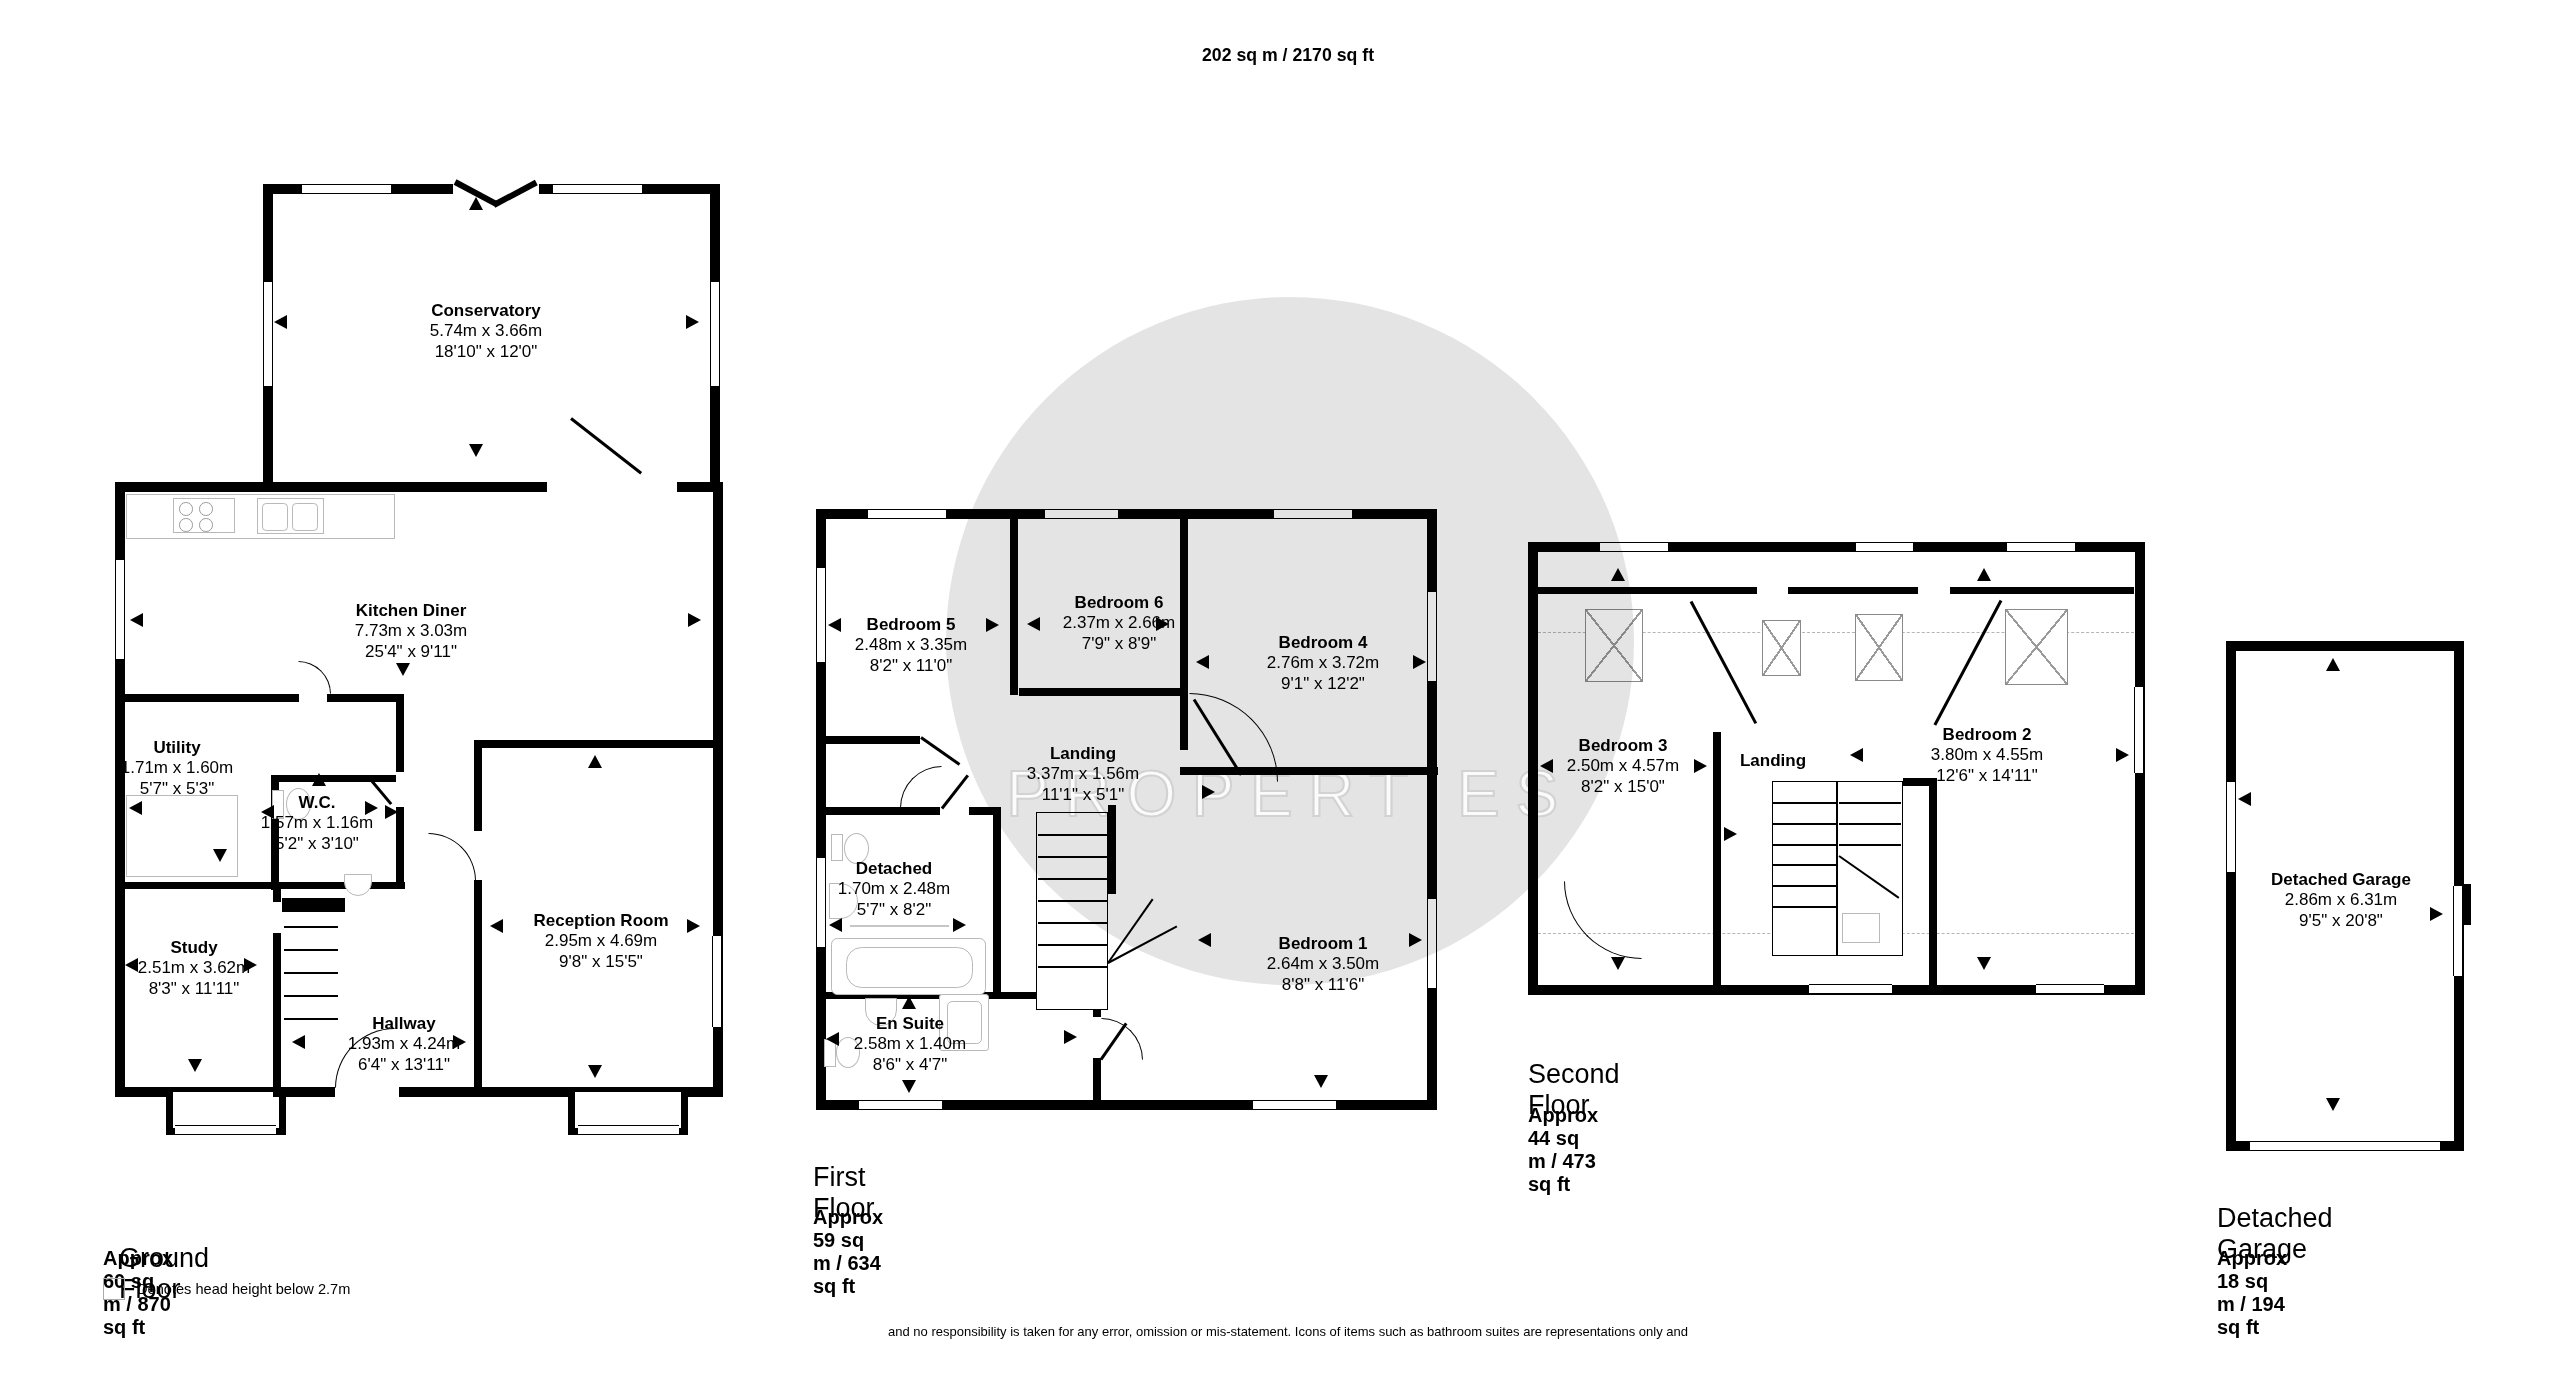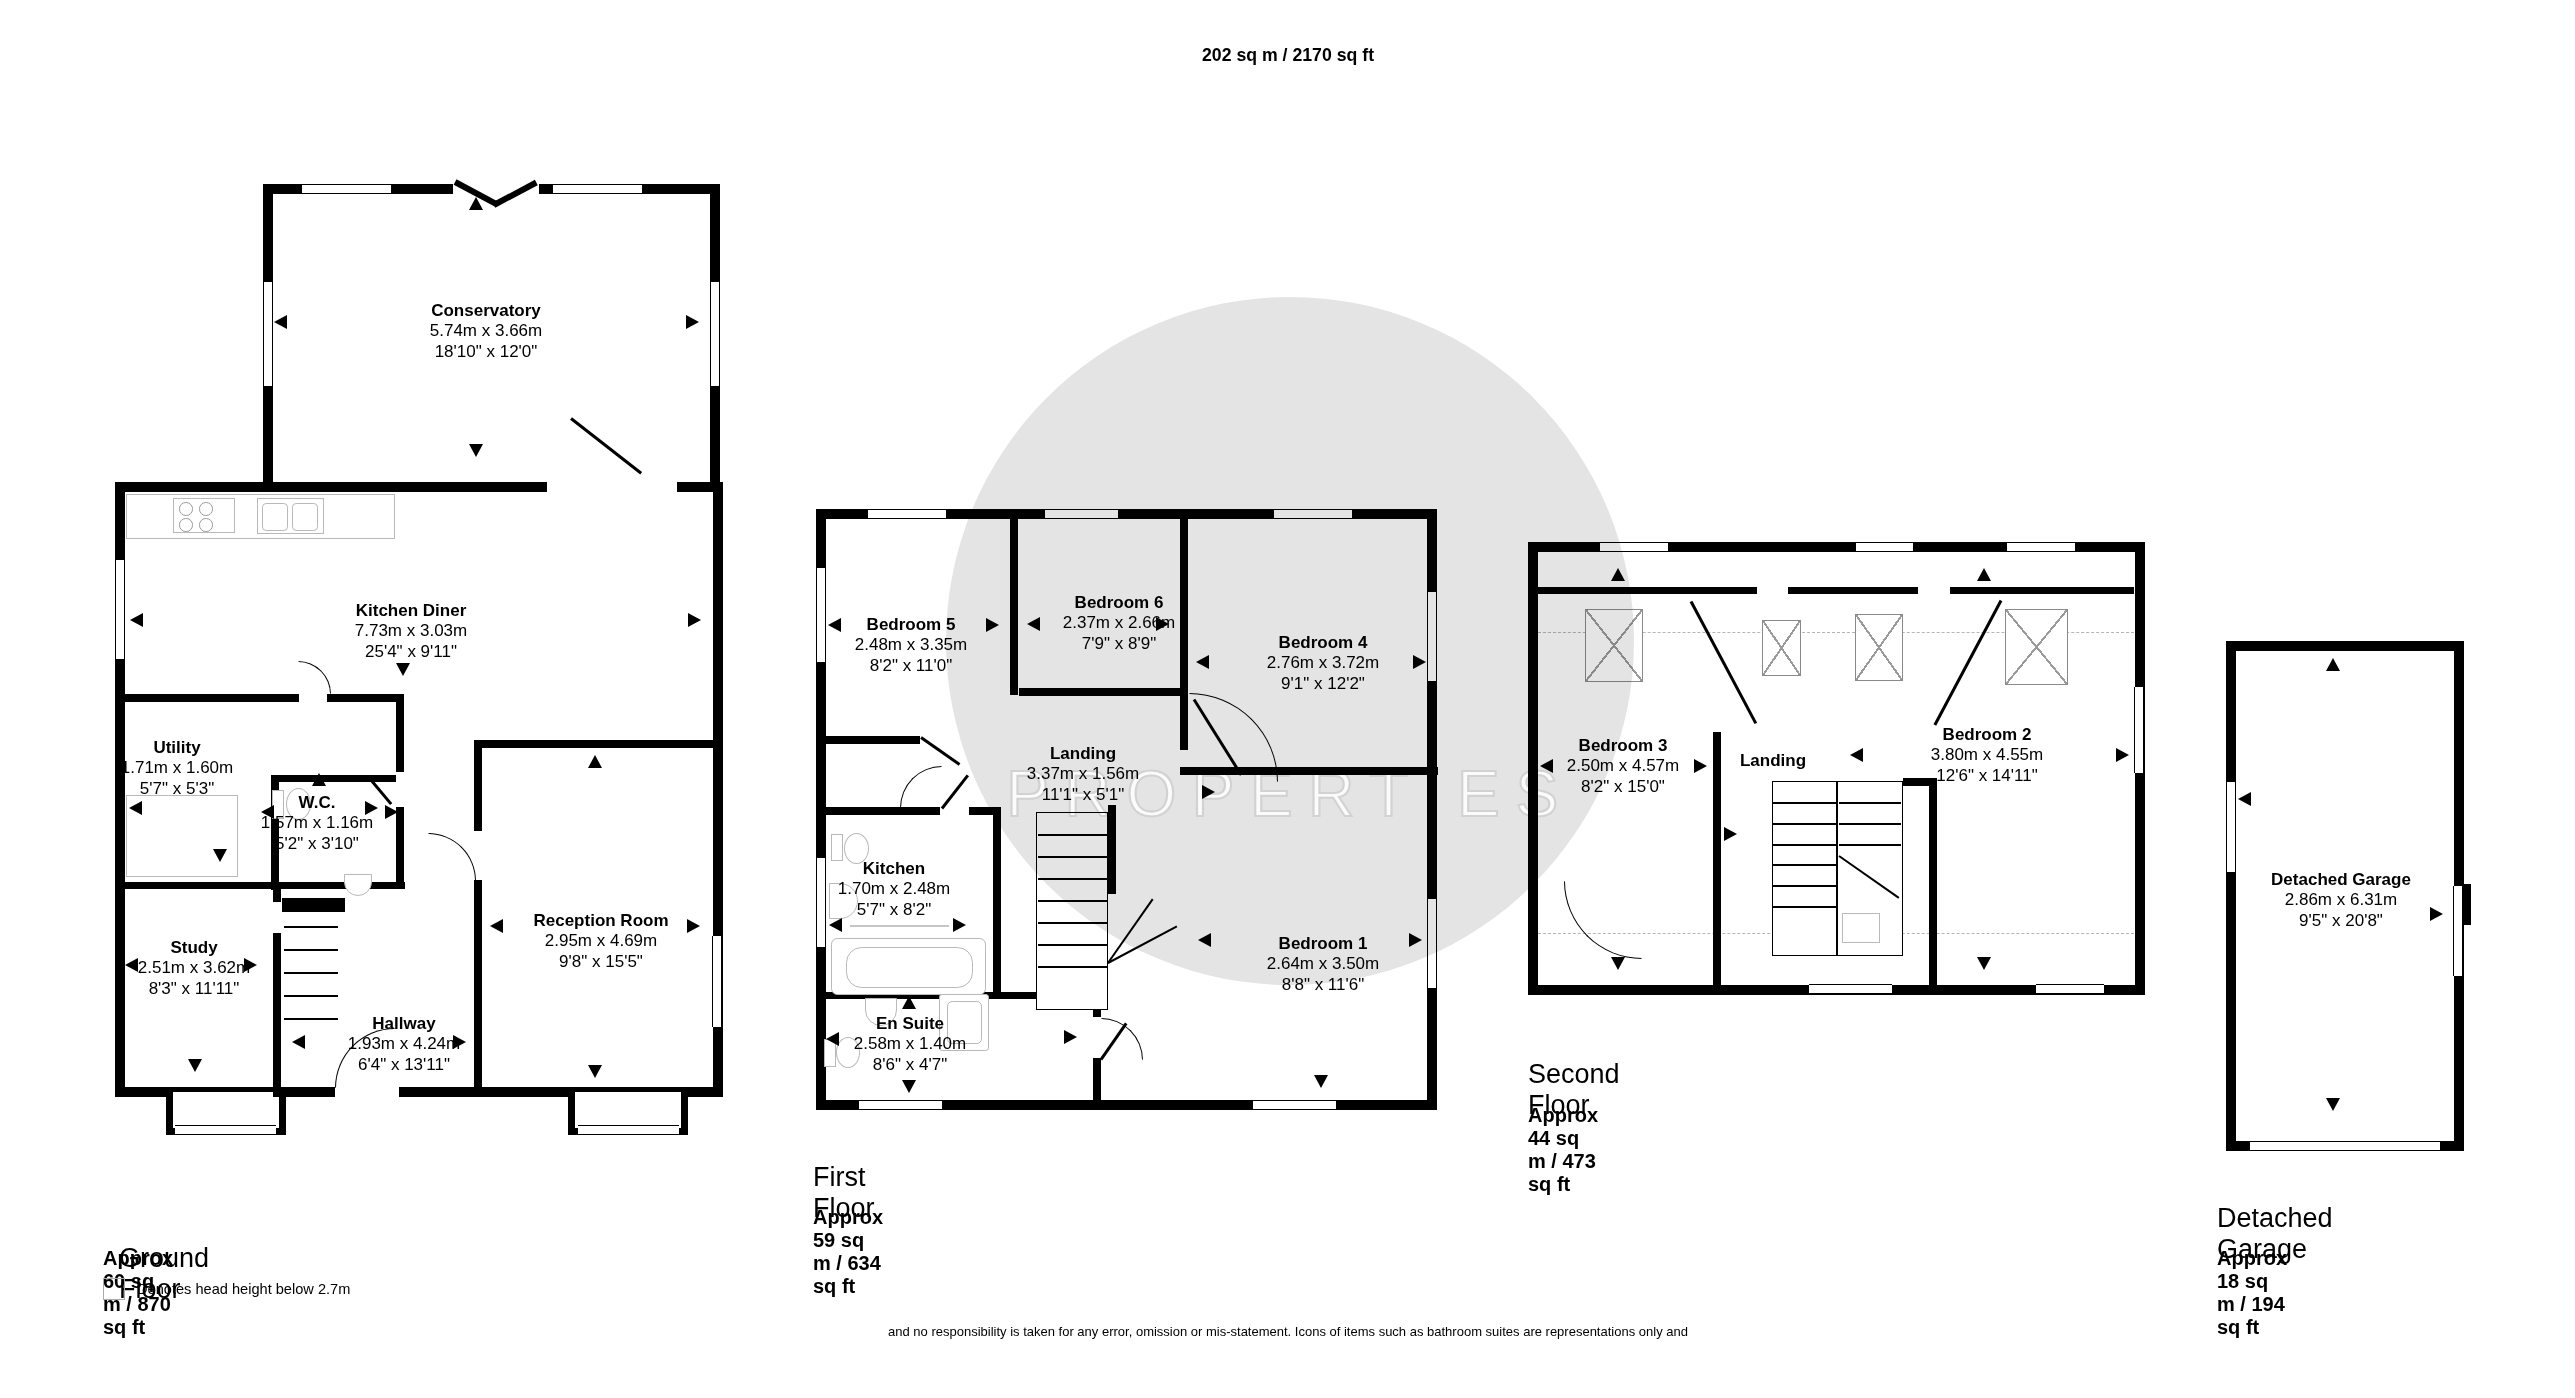--- a/index.html
+++ b/index.html
@@ -271,21 +271,21 @@
       <b>Bedroom 4</b>
       <span>2.76m x 3.72m</span>
       <span>9'1" x 12'2"</span>
     </div>
     <div class="rl" style="left:1083px;top:744px;">
       <b>Landing</b>
       <span>3.37m x 1.56m</span>
       <span>11'1" x 5'1"</span>
     </div>
     <div class="rl" style="left:894px;top:859px;">
-      <b>Kitchen</b>
+      <b>Detached</b>
       <span>1.70m x 2.48m</span>
       <span>5'7" x 8'2"</span>
     </div>
     <div class="rl" style="left:910px;top:1014px;">
       <b>En Suite</b>
       <span>2.58m x 1.40m</span>
       <span>8'6" x 4'7"</span>
     </div>
     <div class="rl" style="left:1323px;top:934px;">
       <b>Bedroom 1</b>

